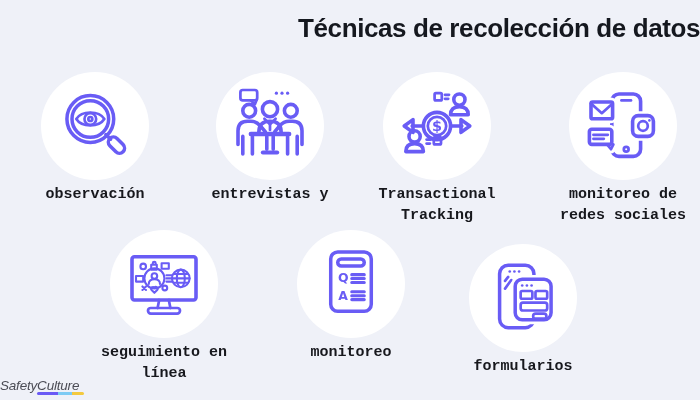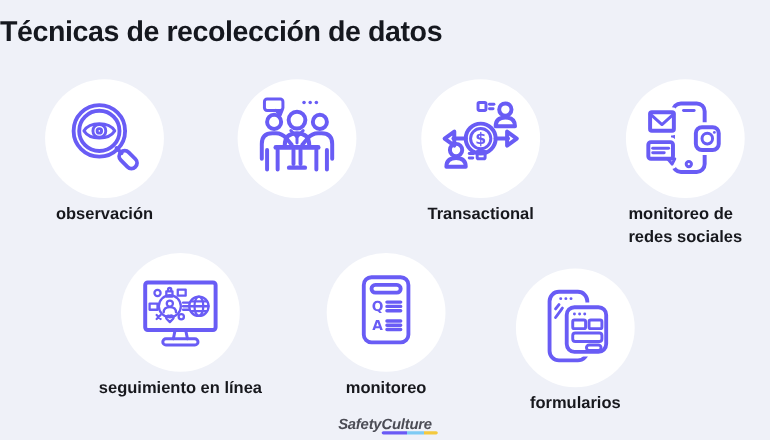--- a/index.html
+++ b/index.html
@@ -2,46 +2,46 @@
 <html><head>
 <meta charset="utf-8">
 <style>
   html,body{margin:0;padding:0;background:#dfe2ee;}
   .canvas{
     position:relative;width:700px;height:400px;margin:0 auto;
     background:#eff1f8;overflow:hidden;
     font-family:"Liberation Sans",sans-serif;
   }
   .title{
-    position:absolute;top:13px;left:0;width:100%;text-align:left;
+    position:absolute;top:13px;left:0;width:100%;text-align:right;
     font-size:26px;font-weight:bold;letter-spacing:-0.4px;color:#15181f;
   }
   .item{position:absolute;width:176px;display:flex;flex-direction:column;align-items:center;}
   .circle{
     background:#ffffff;border-radius:50%;
     display:flex;align-items:center;justify-content:center;
   }
   .row1 .circle,.row2 .circle{width:108px;height:108px;}
   .label{
-    margin-top:4px;font-size:15px;font-weight:bold;
-    color:#17181d;line-height:21px;
+    margin-top:4px;text-align:center;font-size:15px;font-weight:bold;
+    color:#17181d;line-height:21px;font-family:Liberation Mono, monospace;
   }
   .label div{min-height:0;}
   
   svg.ic{display:block;}
   .s{stroke:#695cf5;fill:none;stroke-width:4.5;stroke-linecap:round;stroke-linejoin:round;}
   .thin{stroke-width:2.6;}
   .mid{stroke-width:3.4;}
   .f{fill:#695cf5;stroke:none;}
   .halo{stroke:#ffffff;fill:#ffffff;stroke-width:11;}
   .ictext{fill:#695cf5;stroke:none;font-family:"DejaVu Sans","Liberation Sans",sans-serif;font-weight:bold;}
   
   .logo{
-    position:absolute;left:0;bottom:7px;width:100%;text-align:center;
-    font-size:13.5px;font-weight:bold;font-style:italic;color:#4b4c55;letter-spacing:-0.2px;
+    position:absolute;left:0;bottom:7px;width:100%;text-align:left;
+    font-size:13.5px;font-weight:normal;font-style:italic;color:#4b4c55;letter-spacing:-0.2px;
   }
   .logo .part2{position:relative;display:inline-block;}
   .logo .part2 .bar{
     position:absolute;left:0;right:-5px;bottom:-2px;height:2.6px;border-radius:2px;
     background:linear-gradient(to right,#6a5af5 0 45%,#7ecbf4 45% 75%,#f3c93f 75% 100%);
   }
 </style>
 </head>
 <body>
 
@@ -90,20 +90,21 @@
           <path d="M36 58 Q36 44 50 44 Q64 44 64 58"></path>
           <line x1="26" y1="60" x2="74" y2="60" stroke-width="5.5"></line>
           <path d="M16 63 V85 M28 63 V85"></path>
           <path d="M72 63 V85 M84 63 V85"></path>
           <path d="M46 63 V79 M54 63 V79"></path>
           <line x1="41" y1="83" x2="59" y2="83" stroke-width="5"></line>
         </g>
       </svg>
     </div>
     <div class="label">
+      <div>entrevistas y</div>
     </div>
   </div>
 
   <div class="item row1" style="left:349px;top:72px">
     <div class="circle">
       <svg class="ic" width="80" height="80" viewBox="0 0 100 100">
         <g class="s">
           <line x1="19" y1="50" x2="33" y2="50"></line>
           <path d="M20 42 L9 50 L20 58 Z"></path>
           <line x1="67" y1="50" x2="81" y2="50"></line>
@@ -123,20 +124,21 @@
           <g class="mid">
             <line x1="37" y1="67" x2="42" y2="67"></line>
             <line x1="37" y1="72" x2="41" y2="72"></line>
             <rect x="46" y="64" width="9" height="9" rx="1.5"></rect>
           </g>
         </g>
       </svg>
     </div>
     <div class="label">
       <div>Transactional</div>
+      <div>Tracking</div>
     </div>
   </div>
 
   <div class="item row1" style="left:535px;top:72px">
     <div class="circle">
       <svg class="ic" width="80" height="80" viewBox="0 0 100 100">
         <g class="s">
           <rect x="36" y="10" width="36" height="78" rx="9"></rect>
           <line x1="48" y1="18" x2="60" y2="18" class="mid"></line>
           <circle cx="54" cy="79" r="3" class="mid"></circle>

